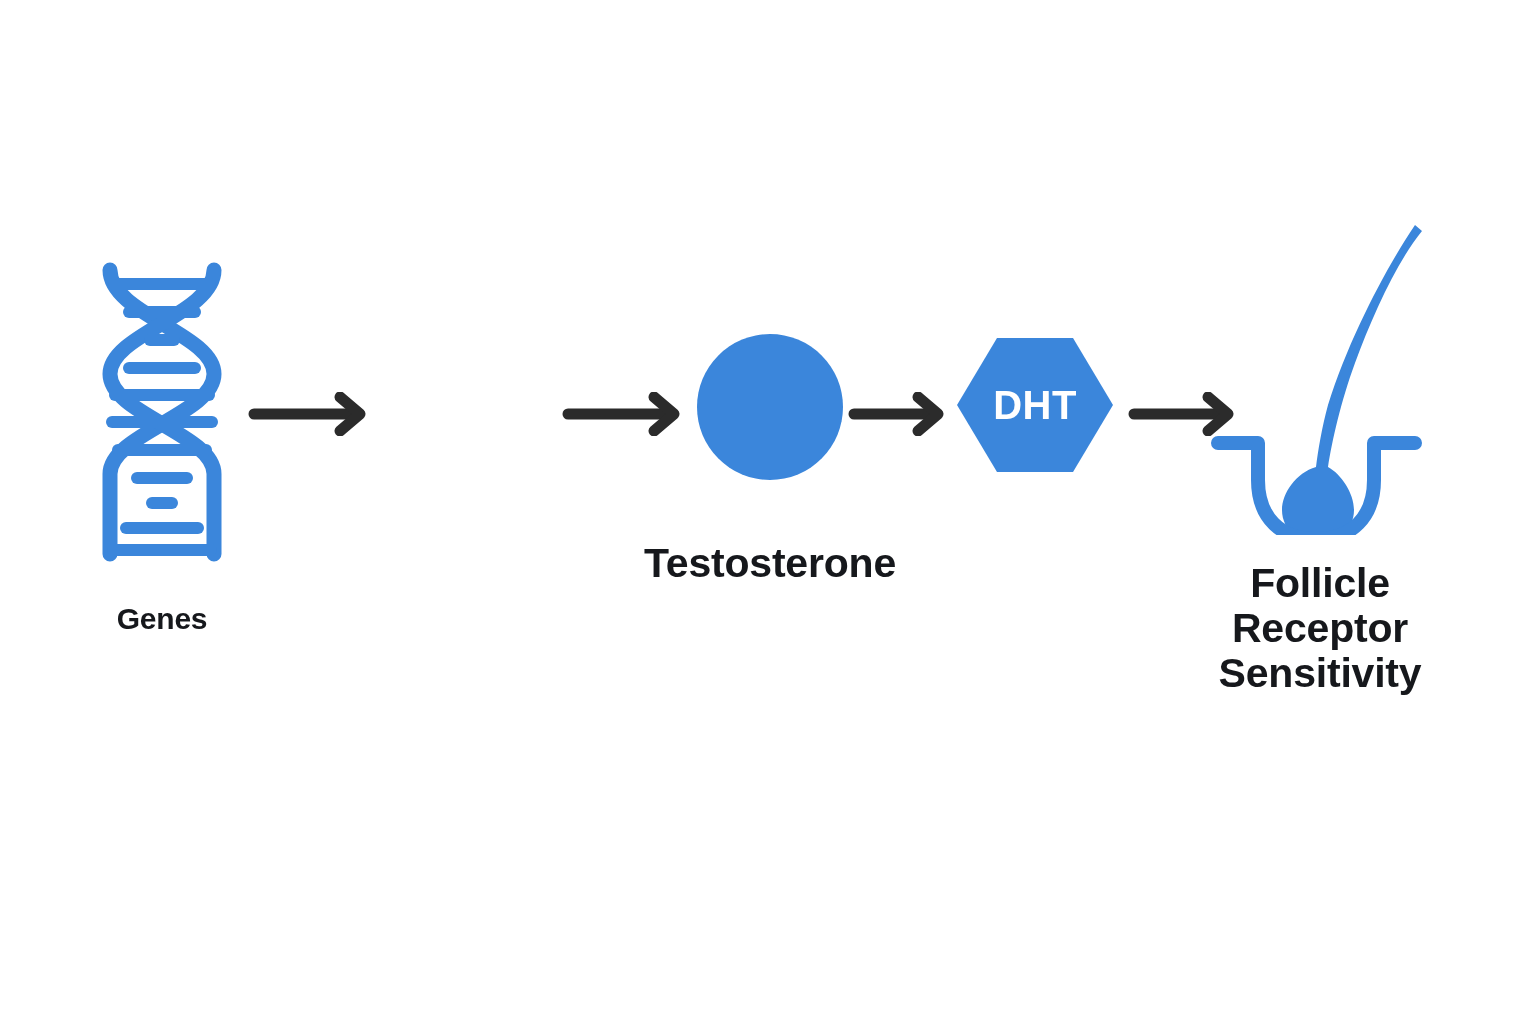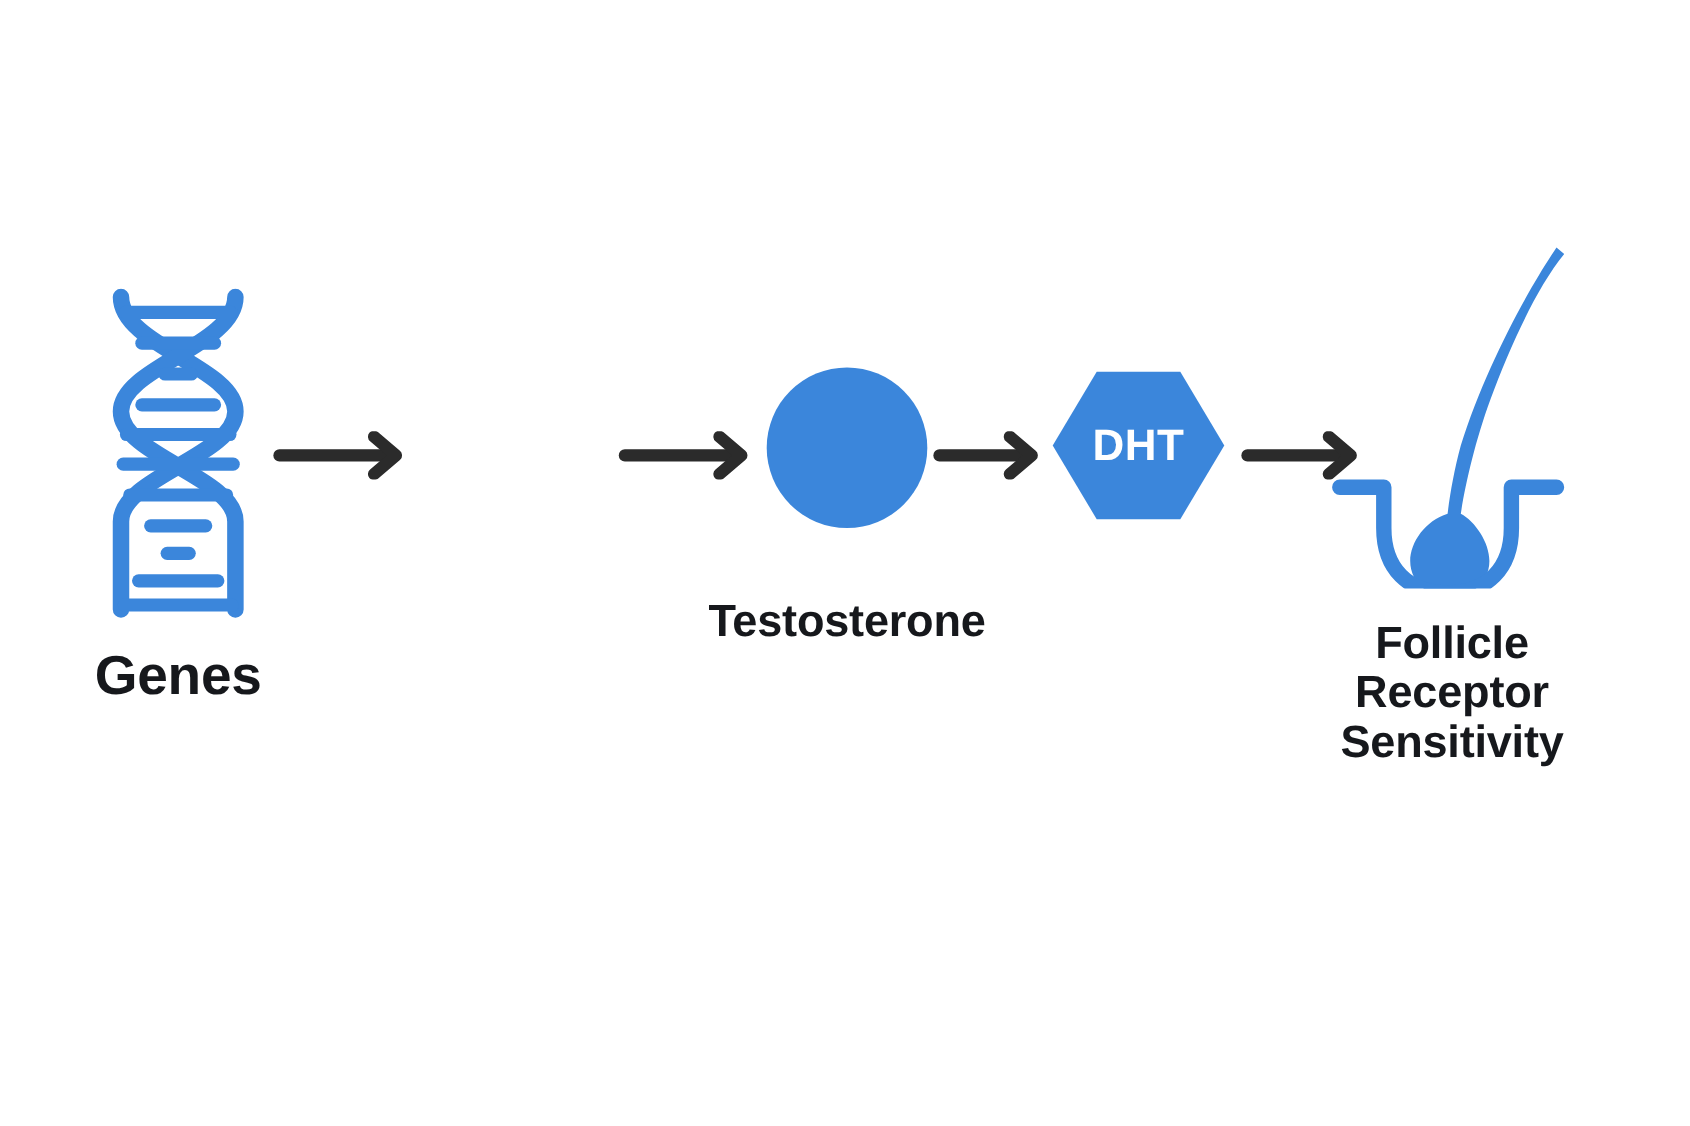--- a/index.html
+++ b/index.html
@@ -46,21 +46,21 @@
     letter-spacing: -0.2px;
   }
 
   
   #node-genes        { left: 42px;   top: 262px; width: 240px; }
   #node-reductase    { left: 370px;  top: 322px; width: 240px; }
   #node-testosterone { left: 620px;  top: 332px; width: 300px; }
   #node-dht          { left: 935px;  top: 330px; width: 200px; }
   #node-follicle     { left: 1185px; top: 205px; width: 270px; }
 
-  #node-genes .node-label        { font-size: 50px; margin-top: 20px; }
+  #node-genes .node-label        { font-size: 30px; margin-top: 36px; }
   #node-reductase .node-label    { font-size: 41px; margin-top: 28px; }
   #node-testosterone .node-label { font-size: 41px; margin-top: 55px; }
   #node-dht .node-label          { font-size: 41px; margin-top: 10px; }
   #node-follicle .node-label     { font-size: 41px; margin-top: 22px; }
 
   .dht-text {
     position: absolute;
     left: 0; top: 0;
     width: 100%; height: 100%;
     display: flex;

